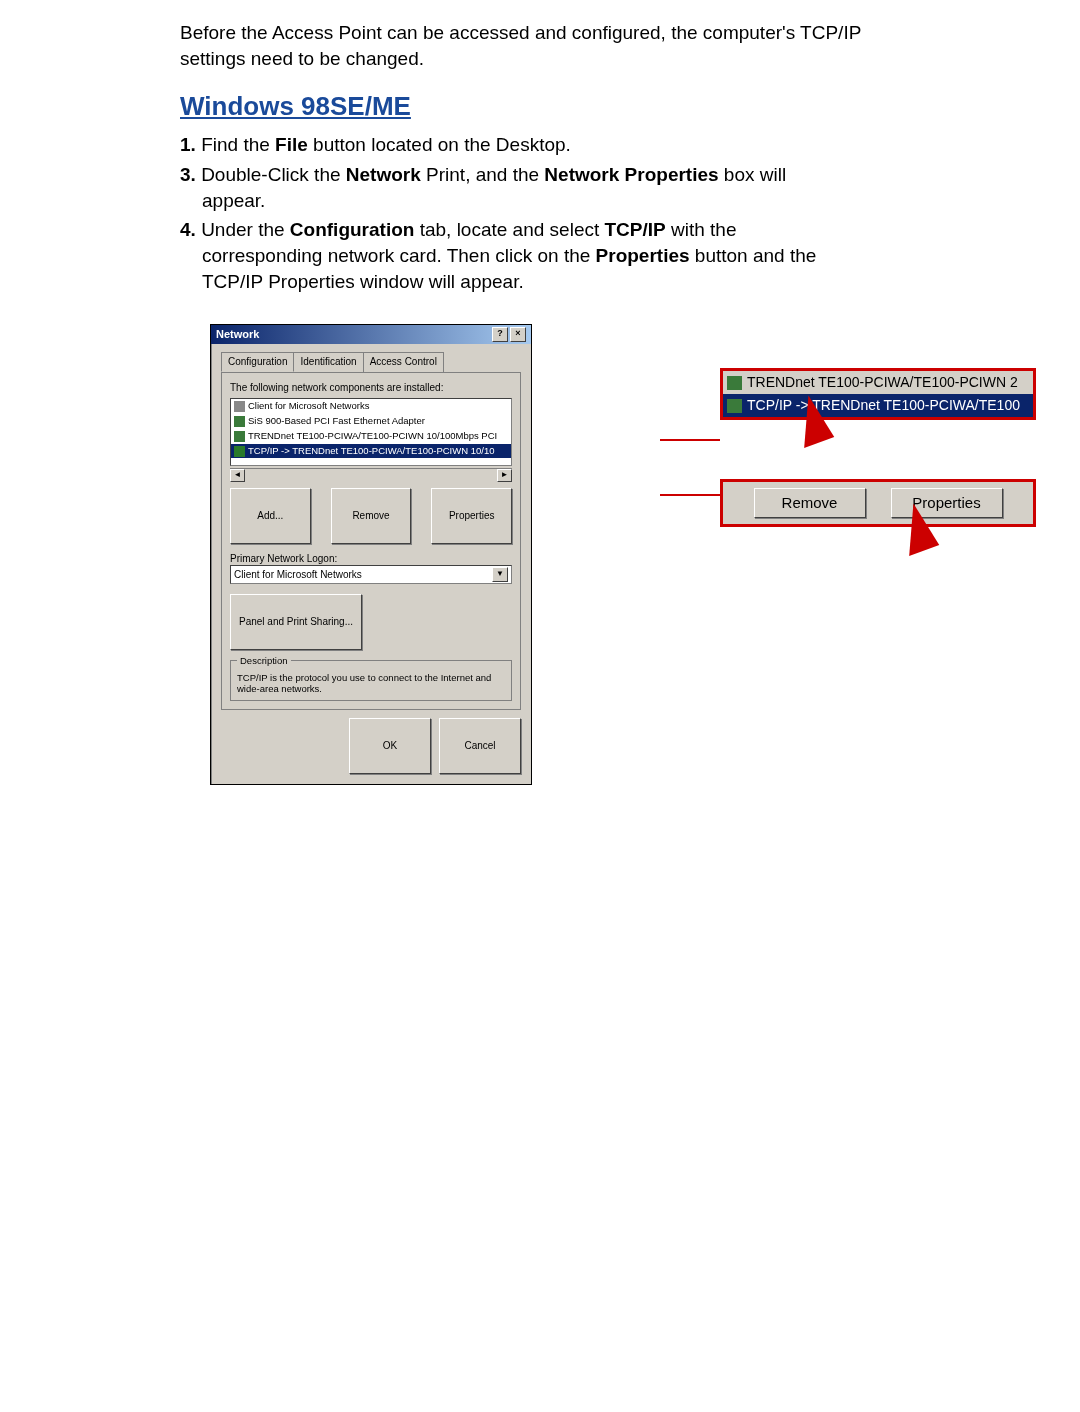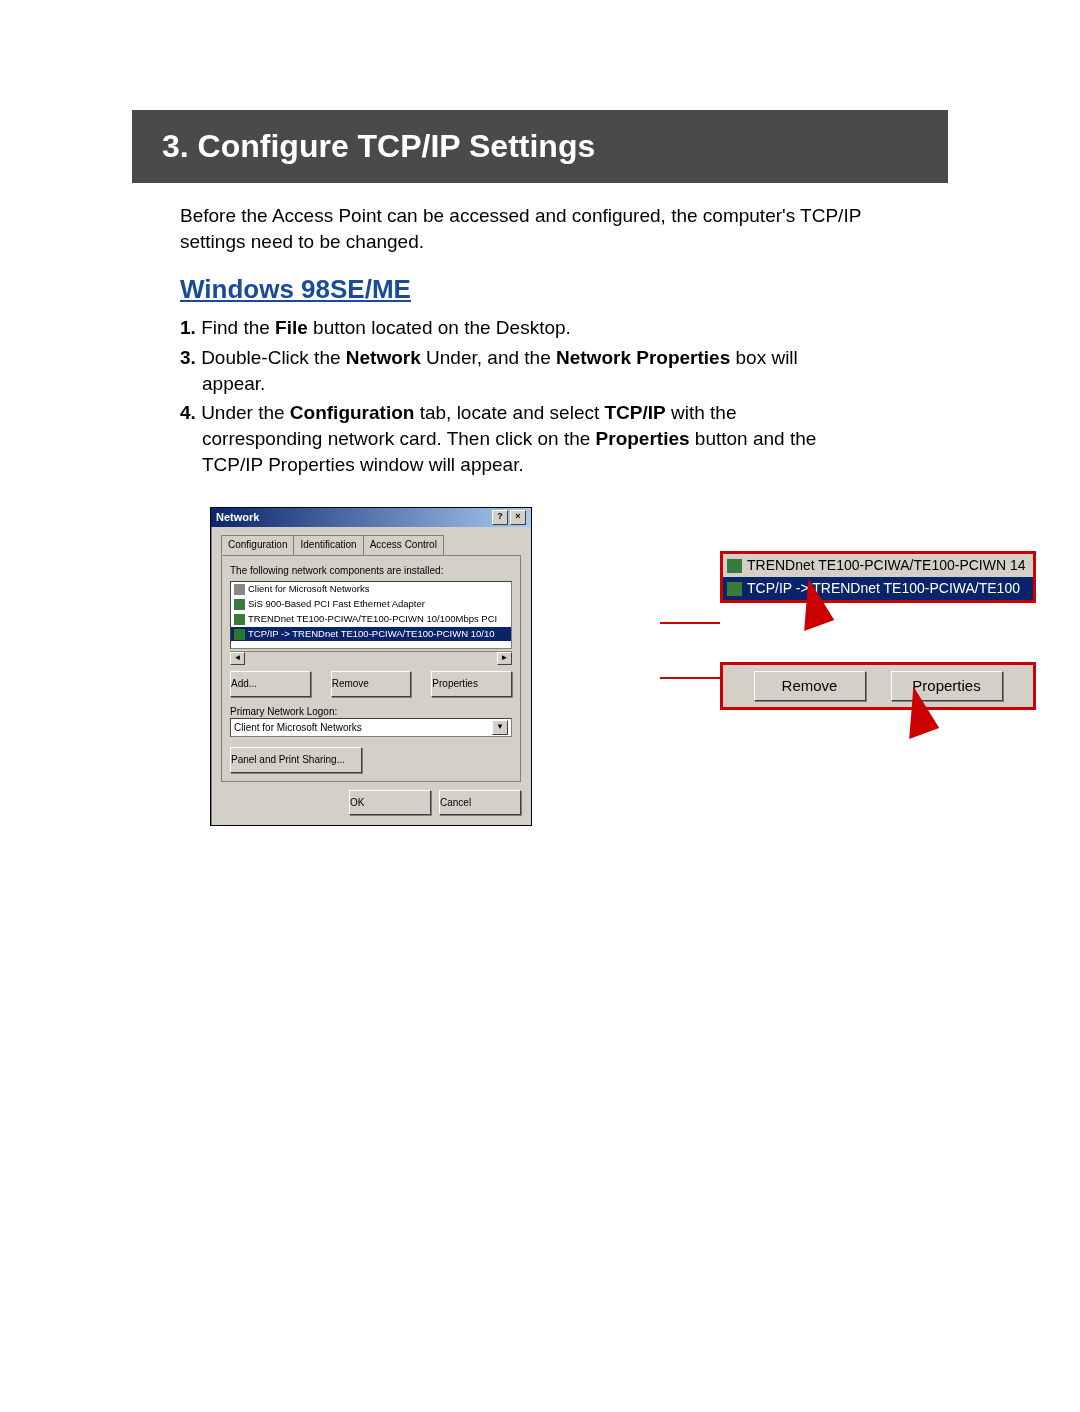--- a/index.html
+++ b/index.html
@@ -121,23 +121,23 @@
     justify-content: space-between;
   }
   .sbbtn {
     width: 13px; height: 11px; background: #d4d0c8;
     border: 1px solid #fff; border-right-color:#404040; border-bottom-color:#404040;
     font-size: 8px; text-align: center; line-height: 9px;
   }
   .btnrow { display:flex; gap: 20px; margin-top: 6px; justify-content: space-between; }
   .winbtn {
     font-size: 10px;
-    padding: 5px 0;
+    padding: 20px 0;
     width: 80px;
-    text-align: left;
+    text-align: center;
     background: #d4d0c8;
     border: 1px solid #fff;
     border-right-color:#404040; border-bottom-color:#404040;
     box-shadow: 1px 1px 0 #808080;
   }
   .label-sm { font-size: 10px; margin-top: 8px; }
   .combo {
     background: #fff;
     border: 1px solid #808080;
     border-top-color:#404040; border-left-color:#404040;
@@ -205,33 +205,32 @@
   .hline {
     position:absolute; height:2px; background:#cc0000;
   }
   .hline.l1 { top: 115px; left: 60px; width: 60px; }
   .hline.l2 { top: 170px; left: 60px; width: 60px; }
 </style>
 </head>
 <body>
 
 <div class="page">
-  <div class="header-bar">3. Configure TCP/IP Settings</div>
 
   <div class="content">
     <div class="intro">Before the Access Point can be accessed and configured, the computer's TCP/IP settings need to be changed.</div>
 
     <div class="subhead">Windows 98SE/ME</div>
 
     <div class="steps">
       <div class="step">
         <span class="step-num">1.</span><span> Find the </span><span class="b">File</span><span> button located on the Desktop.</span>
       </div>
       <div class="step">
-        <span class="step-num">3.</span><span> Double-Click the </span><span class="b">Network</span><span> Under, and the </span><span class="b">Network Properties</span><span> box will</span>
+        <span class="step-num">3.</span><span> Double-Click the </span><span class="b">Network</span><span> Print, and the </span><span class="b">Network Properties</span><span> box will</span>
         <div class="indent">appear.</div>
       </div>
       <div class="step">
         <span class="step-num">4.</span><span> Under the </span><span class="b">Configuration</span><span> tab, locate and select </span><span class="b">TCP/IP</span><span> with the</span>
         <div class="indent"><span>corresponding network card. Then click on the </span><span class="b">Properties</span><span> button and the</span></div>
         <div class="indent">TCP/IP Properties window will appear.</div>
       </div>
     </div>
 
     <div class="diagram-row">
@@ -280,36 +279,40 @@
               <div class="winbtn">Properties</div>
             </div>
             <div class="label-sm">Primary Network Logon:</div>
             <div class="combo">
               <span>Client for Microsoft Networks</span>
               <span class="dd">▼</span>
             </div>
             <div style="margin-top:10px">
               <div class="winbtn" style="width:130px">Panel and Print Sharing...</div>
             </div>
+            <div class="desc-box">
+              <span class="desc-legend">Description</span>
+              <div class="desc-txt">TCP/IP is the protocol you use to connect to the Internet and wide-area networks.</div>
+            </div>
           </div>
           <div class="okrow">
             <div class="winbtn">OK</div>
             <div class="winbtn">Cancel</div>
           </div>
         </div>
       </div>
 
       <div class="callouts">
         <div class="hline l1"></div>
         <div class="hline l2"></div>
 
         <div class="callout-box co1">
           <div class="ci">
               <span class="ico2"></span>
-              <span>TRENDnet TE100-PCIWA/TE100-PCIWN 14</span>
+              <span>TRENDnet TE100-PCIWA/TE100-PCIWN 2</span>
             </div>
           <div class="ci sel">
               <span class="ico2"></span>
               <span>TCP/IP -&gt; TRENDnet TE100-PCIWA/TE100</span>
             </div>
         </div>
         <div class="arrow-red arrow1"></div>
 
         <div class="callout-box co2">
           <div class="winbtn2">Remove</div>

